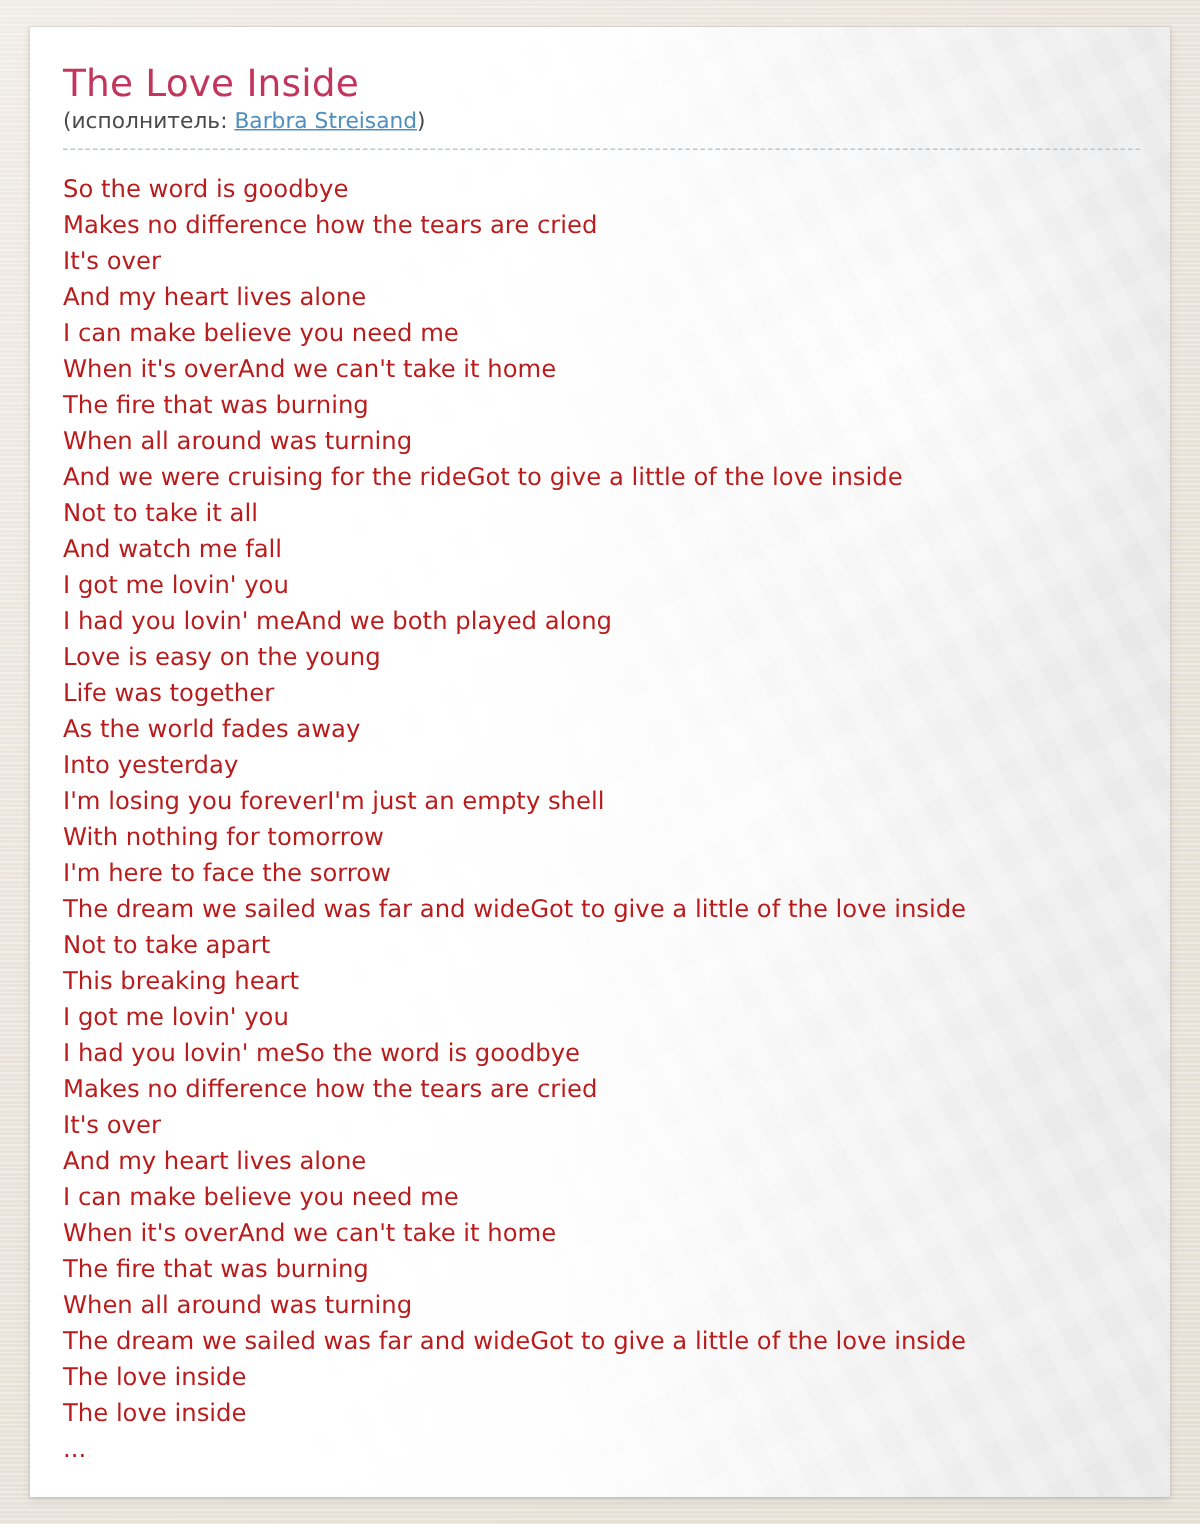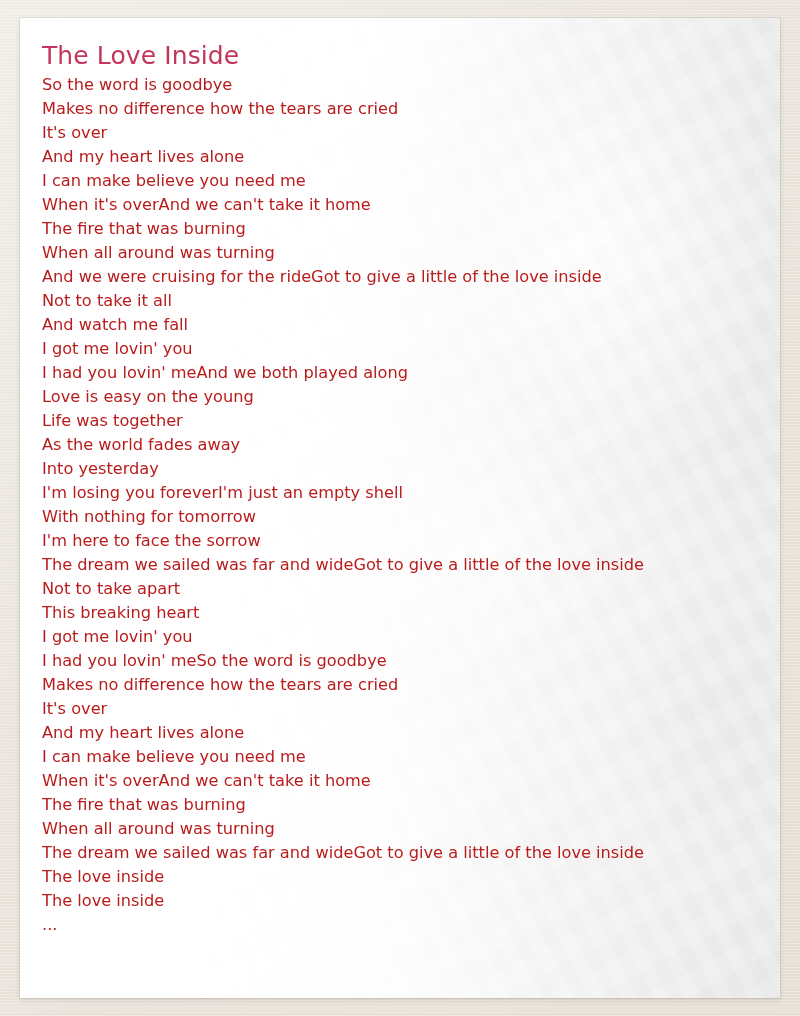--- a/index.html
+++ b/index.html
@@ -110,18 +110,22 @@
 <body>
 
 <div class="page-frame">
   <div class="sheet">
     <div class="bg-photo"></div>
     <div class="veil"></div>
     <div class="content">
 
       <h1 class="song-title">The Love Inside</h1>
 
+      <div class="artist-line">
+        <span>(исполнитель:</span>
+        <span class="artist-link">Barbra Streisand</span><span>)</span>
+      </div>
 
       <div class="lyrics"><div class="line">So the word is goodbye</div><div class="line">Makes no difference how the tears are cried</div><div class="line">It's over</div><div class="line">And my heart lives alone</div><div class="line">I can make believe you need me</div><div class="line">When it's overAnd we can't take it home</div><div class="line">The fire that was burning</div><div class="line">When all around was turning</div><div class="line">And we were cruising for the rideGot to give a little of the love inside</div><div class="line">Not to take it all</div><div class="line">And watch me fall</div><div class="line">I got me lovin' you</div><div class="line">I had you lovin' meAnd we both played along</div><div class="line">Love is easy on the young</div><div class="line">Life was together</div><div class="line">As the world fades away</div><div class="line">Into yesterday</div><div class="line">I'm losing you foreverI'm just an empty shell</div><div class="line">With nothing for tomorrow</div><div class="line">I'm here to face the sorrow</div><div class="line">The dream we sailed was far and wideGot to give a little of the love inside</div><div class="line">Not to take apart</div><div class="line">This breaking heart</div><div class="line">I got me lovin' you</div><div class="line">I had you lovin' meSo the word is goodbye</div><div class="line">Makes no difference how the tears are cried</div><div class="line">It's over</div><div class="line">And my heart lives alone</div><div class="line">I can make believe you need me</div><div class="line">When it's overAnd we can't take it home</div><div class="line">The fire that was burning</div><div class="line">When all around was turning</div><div class="line">The dream we sailed was far and wideGot to give a little of the love inside</div><div class="line">The love inside</div><div class="line">The love inside</div><div class="line">...</div></div>
 
     </div>
   </div>
 </div>
 
 </body></html>

